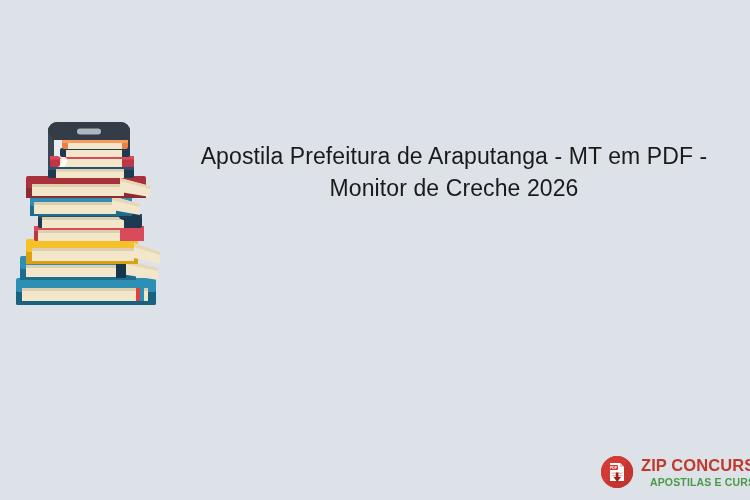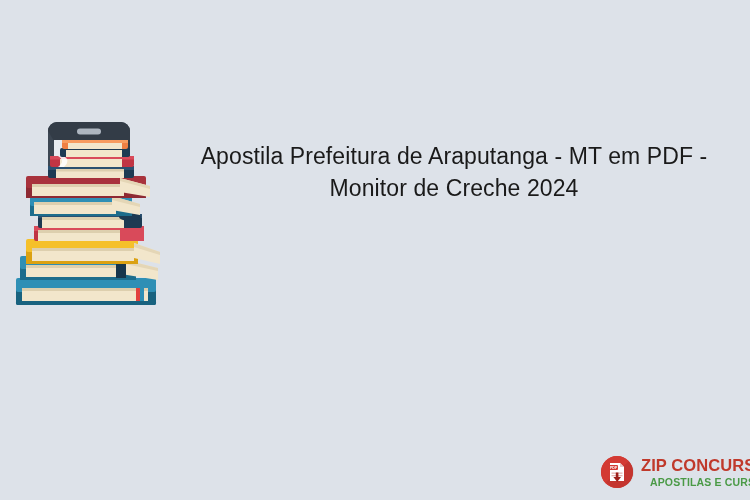--- a/index.html
+++ b/index.html
@@ -198,21 +198,21 @@
       <g>
         <rect x="54" y="22" width="66" height="9" rx="2" fill="#ef7f43"></rect>
         <rect x="54" y="22" width="66" height="3" fill="#f79b5f"></rect>
         <rect x="60" y="25" width="54" height="6" fill="#f2e6cb"></rect>
       </g>
 
     </svg>
   </div>
 
   <div id="title-block">
-    <h1 id="page-title">Apostila Prefeitura de Araputanga - MT em PDF - Monitor de Creche 2024</h1>
+    <h1 id="page-title">Apostila Prefeitura de Araputanga - MT em PDF - Monitor de Creche 2026</h1>
   </div>
 
   <div id="brand-logo">
 
     <div id="brand-mark">
       <svg viewBox="0 0 34 34" xmlns="http://www.w3.org/2000/svg">
         <circle cx="17" cy="17" r="16" fill="#d33a33"></circle>
         <path d="M17 1 A16 16 0 0 1 17 33 A16 16 0 0 1 17 1 Z" fill="#d33a33"></path>
         <path d="M29 6 L33 12 A16 16 0 0 1 10 31 L6 27 Z" fill="#000000" opacity="0.07"></path>
 

